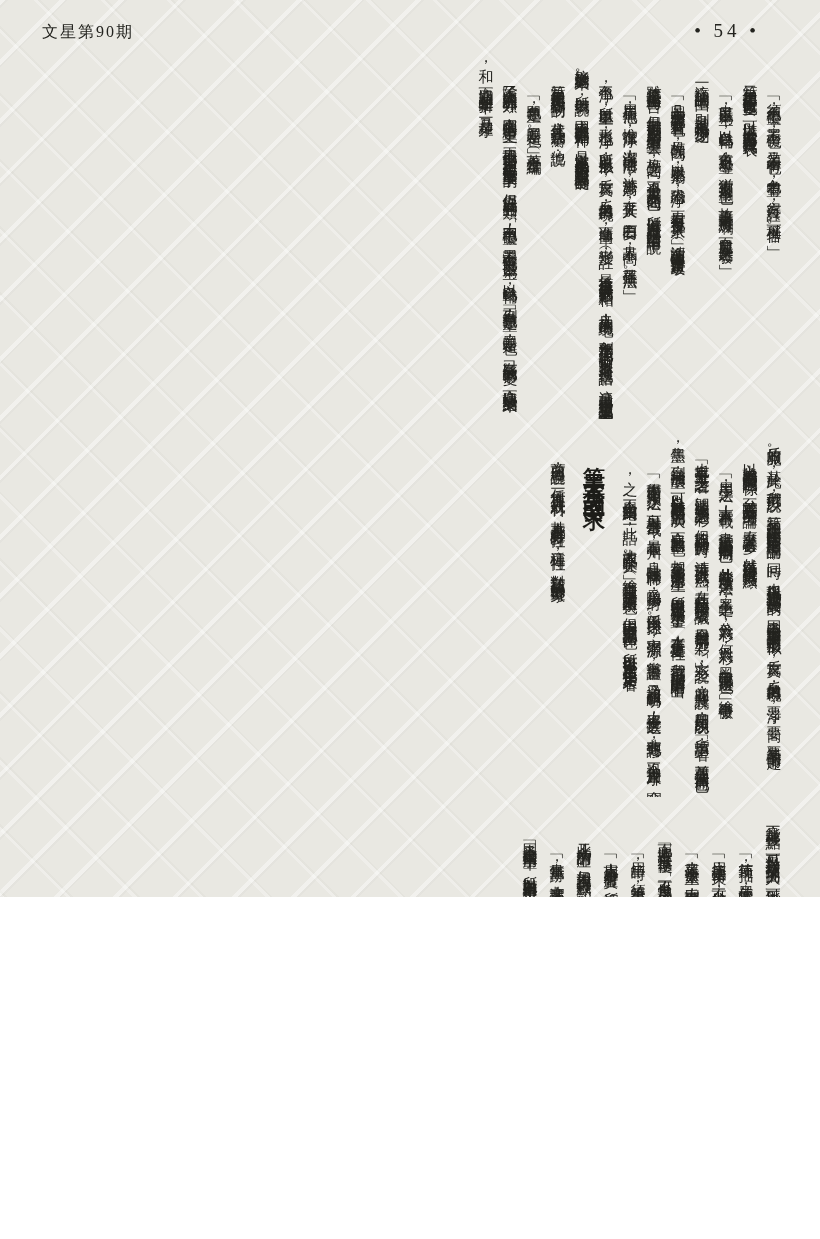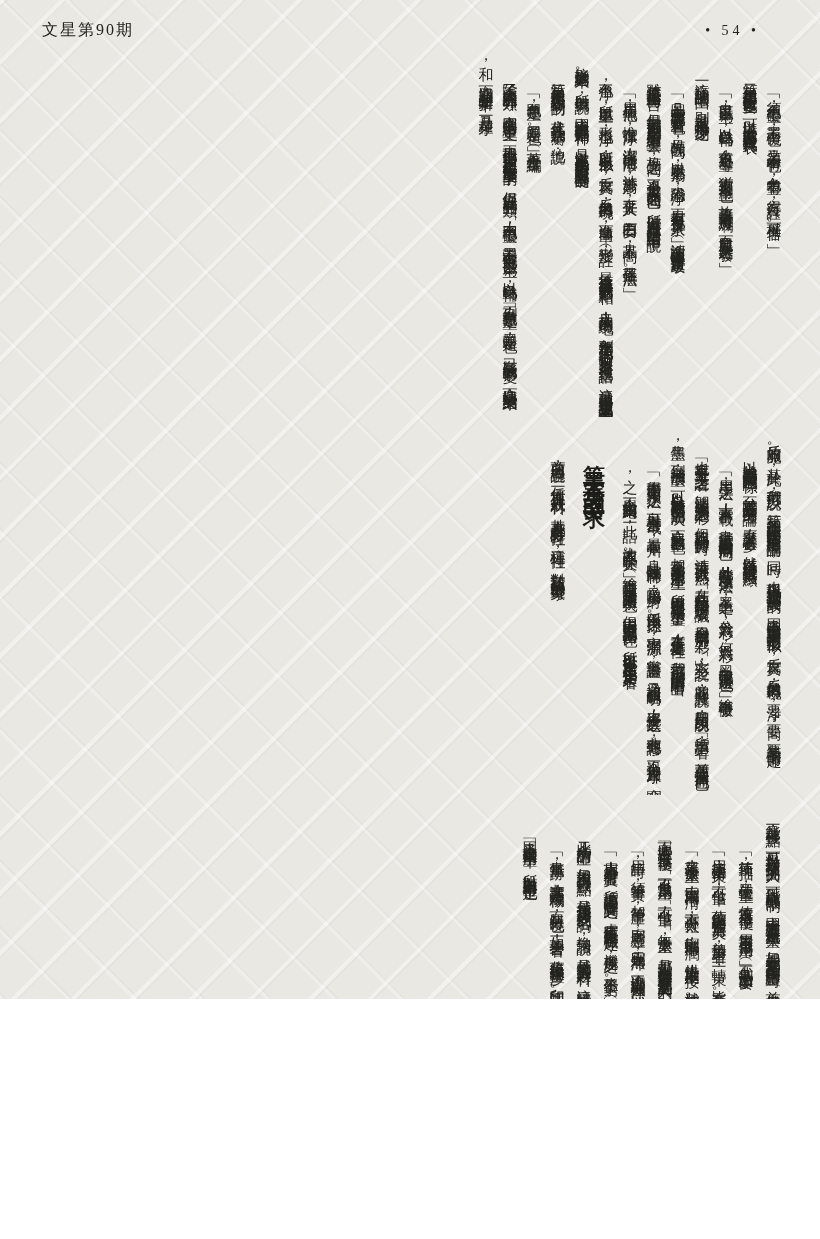--- a/index.html
+++ b/index.html
@@ -1,35 +1,35 @@
 <!DOCTYPE html>
 <html lang="zh-Hant"><head>
 <meta charset="utf-8">
 <style>
   html,body { margin:0; padding:0; }
   .page {
     position:relative;
-    width:820px; height:999px;
+    width:820px; height:897px;
     margin:0 auto;
     background-color:#e9e8e2;
     background-image:
       repeating-linear-gradient(135deg, rgba(255,255,255,0.40) 0 4px, rgba(0,0,0,0.02) 4px 6px, transparent 6px 42px),
       repeating-linear-gradient(45deg, rgba(255,255,255,0.28) 0 3px, rgba(190,190,180,0.10) 3px 5px, transparent 5px 47px);
     font-family:"Liberation Serif","DejaVu Serif",serif;
     color:#23231f;
     overflow:hidden;
     box-sizing:border-box;
   }
   .header {
     display:flex; justify-content:space-between; align-items:baseline;
     padding:20px 42px 0 42px;
     font-size:16px;
   }
   .issue { letter-spacing:2px; }
-  .pageno { font-size:14px; letter-spacing:4px; padding-right:18px;font-family:Liberation Serif, serif; }
+  .pageno { font-size:19px; letter-spacing:4px; padding-right:18px;font-family:Liberation Serif, serif; }
   .band {
     writing-mode:vertical-rl;
     height:362px;
     width:752px;
     margin:14px auto 0 auto;
     font-size:15px;
     line-height:24px;
     letter-spacing:1.6px;
     overflow:hidden;
   }

